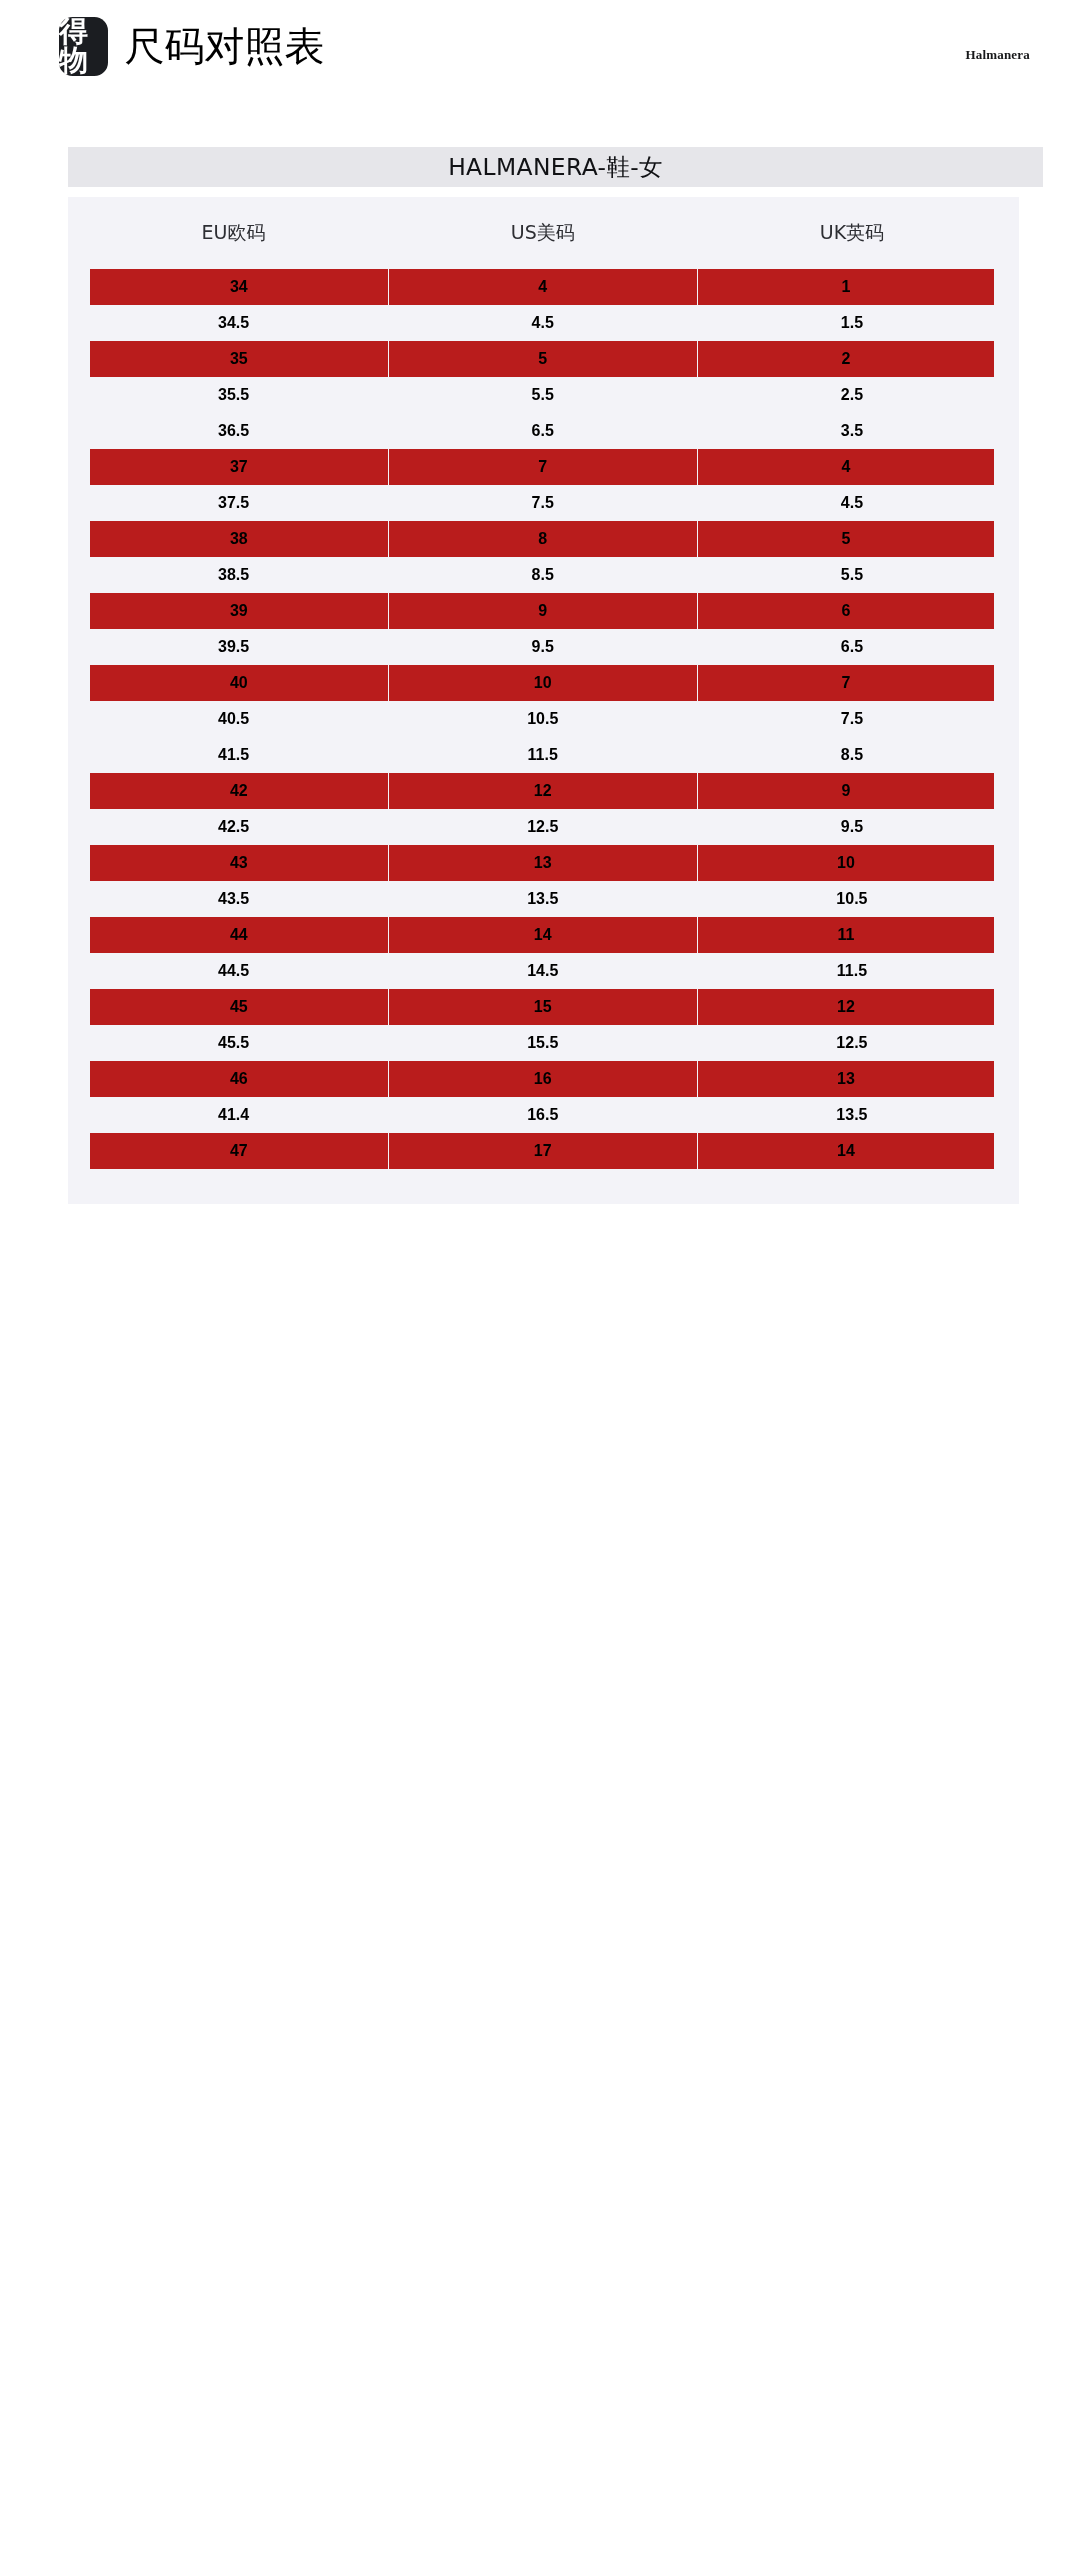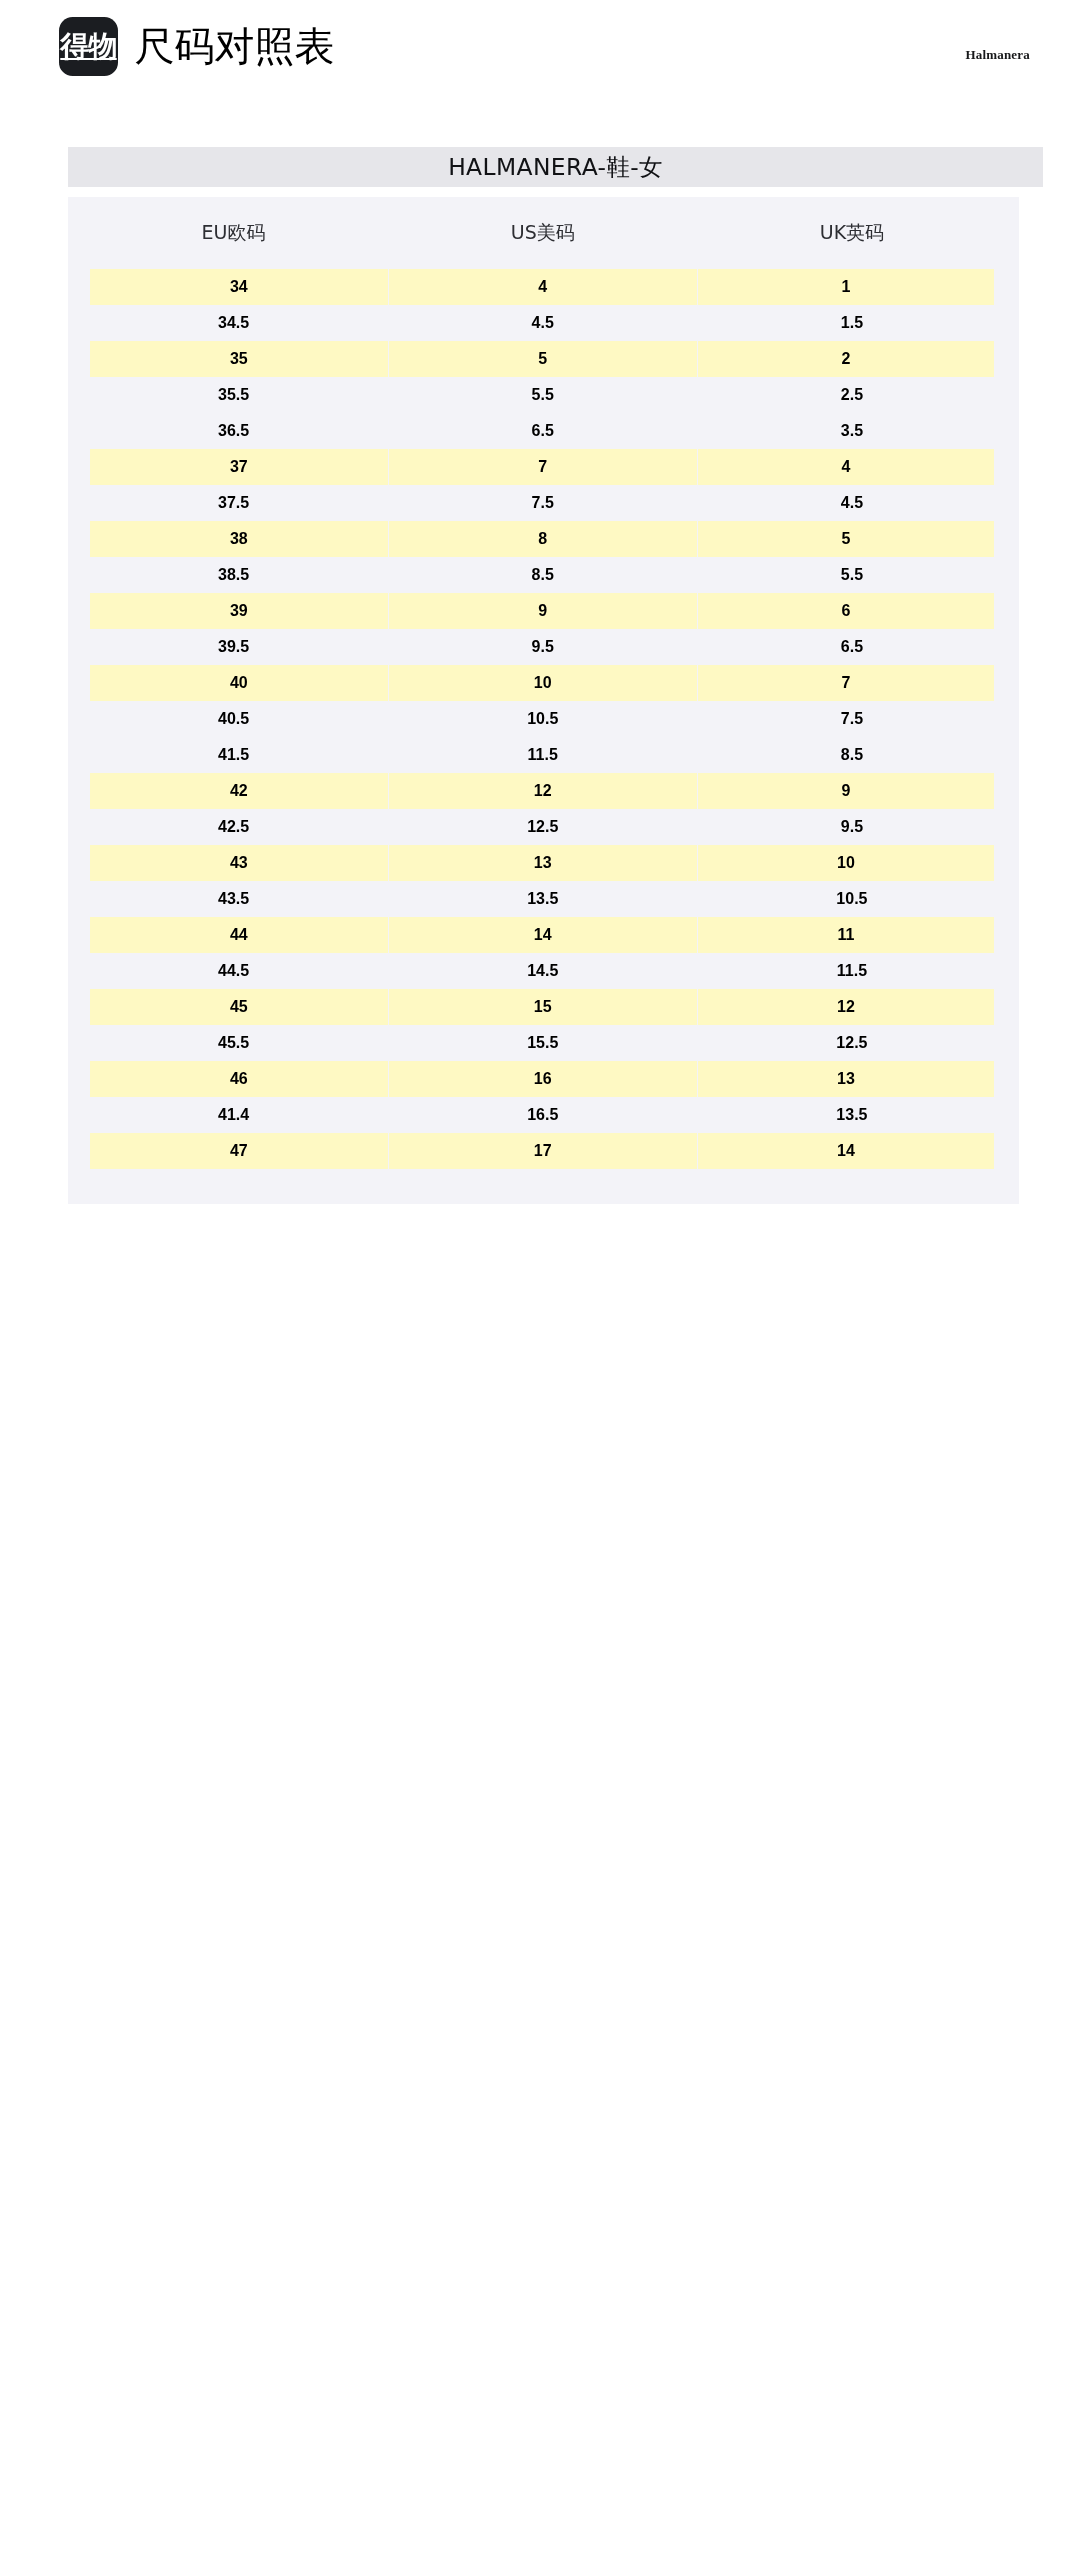--- a/index.html
+++ b/index.html
@@ -22,35 +22,34 @@
     padding: 0;
   }
   .brand-row {
     position: absolute;
     left: 59px;
     top: 16.6px;
     display: flex;
     align-items: center;
   }
   .app-logo {
-    width: 59px;
+    width: 49px;
     height: 59px;
     border-radius: 13.6px;
     background: #1b1d21;
     color: #ffffff;
     display: flex;
     align-items: center;
     justify-content: center;
     font-size: 29px;
     font-weight: bold;
     letter-spacing: -0.8px;
     line-height: 1;
     font-family: "DejaVu Sans", sans-serif;
     flex: none;
-    text-decoration: underline;
   }
   .page-title {
     margin-left: 16.6px;
     font-size: 40px;
     line-height: 1;
     color: #000000;
     font-weight: 400;
     white-space: nowrap;
     font-family: "DejaVu Sans", sans-serif;
   }
@@ -118,21 +117,21 @@
   }
   .size-table tbody td {
     height: 36px;
     font-size: 16px;
     font-weight: bold;
     color: #000000;
     background: transparent;
     font-family: "Liberation Sans", sans-serif;
   }
   .size-table tbody tr.row-filled td {
-    background: #fef9c3;
+    background: #b91c1c;
     border-left: 1.5px solid #f3f3f8;
     border-right: 1.5px solid #f3f3f8;
   }
   .size-table tbody tr.row-filled td:first-child {
     border-left: 22.6px solid #f3f3f8;
   }
   .size-table tbody tr.row-filled td:last-child {
     border-right: 25px solid #f3f3f8;
   }
 </style>

